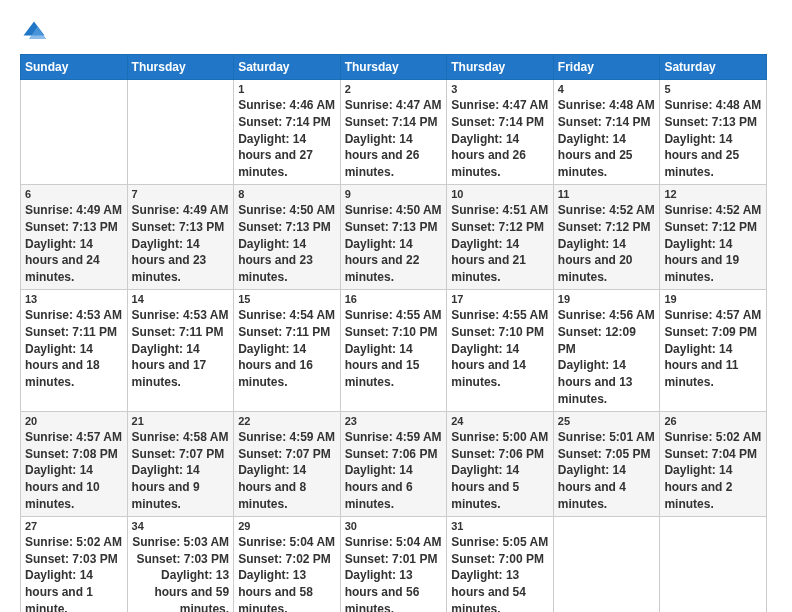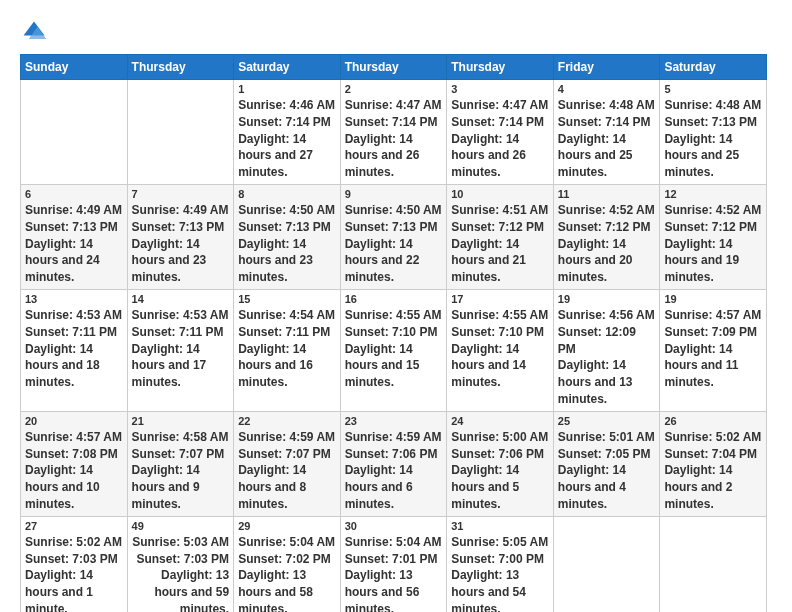--- a/index.html
+++ b/index.html
@@ -305,21 +305,21 @@
           </td>
         </tr>
         <tr>
           <td>
             <span class="day-number">27</span>
             <div class="day-info" style="white-space: pre-line;">Sunrise: 5:02 AM
 Sunset: 7:03 PM
 Daylight: 14 hours and 1 minute.</div>
           </td>
           <td>
-            <span class="day-number">49</span>
+            <span class="day-number">34</span>
             <div class="day-info" style="white-space: pre-line; text-align: right;">Sunrise: 5:03 AM
 Sunset: 7:03 PM
 Daylight: 13 hours and 59 minutes.</div>
           </td>
           <td>
             <span class="day-number">29</span>
             <div class="day-info" style="white-space: pre-line;">Sunrise: 5:04 AM
 Sunset: 7:02 PM
 Daylight: 13 hours and 58 minutes.</div>
           </td>

